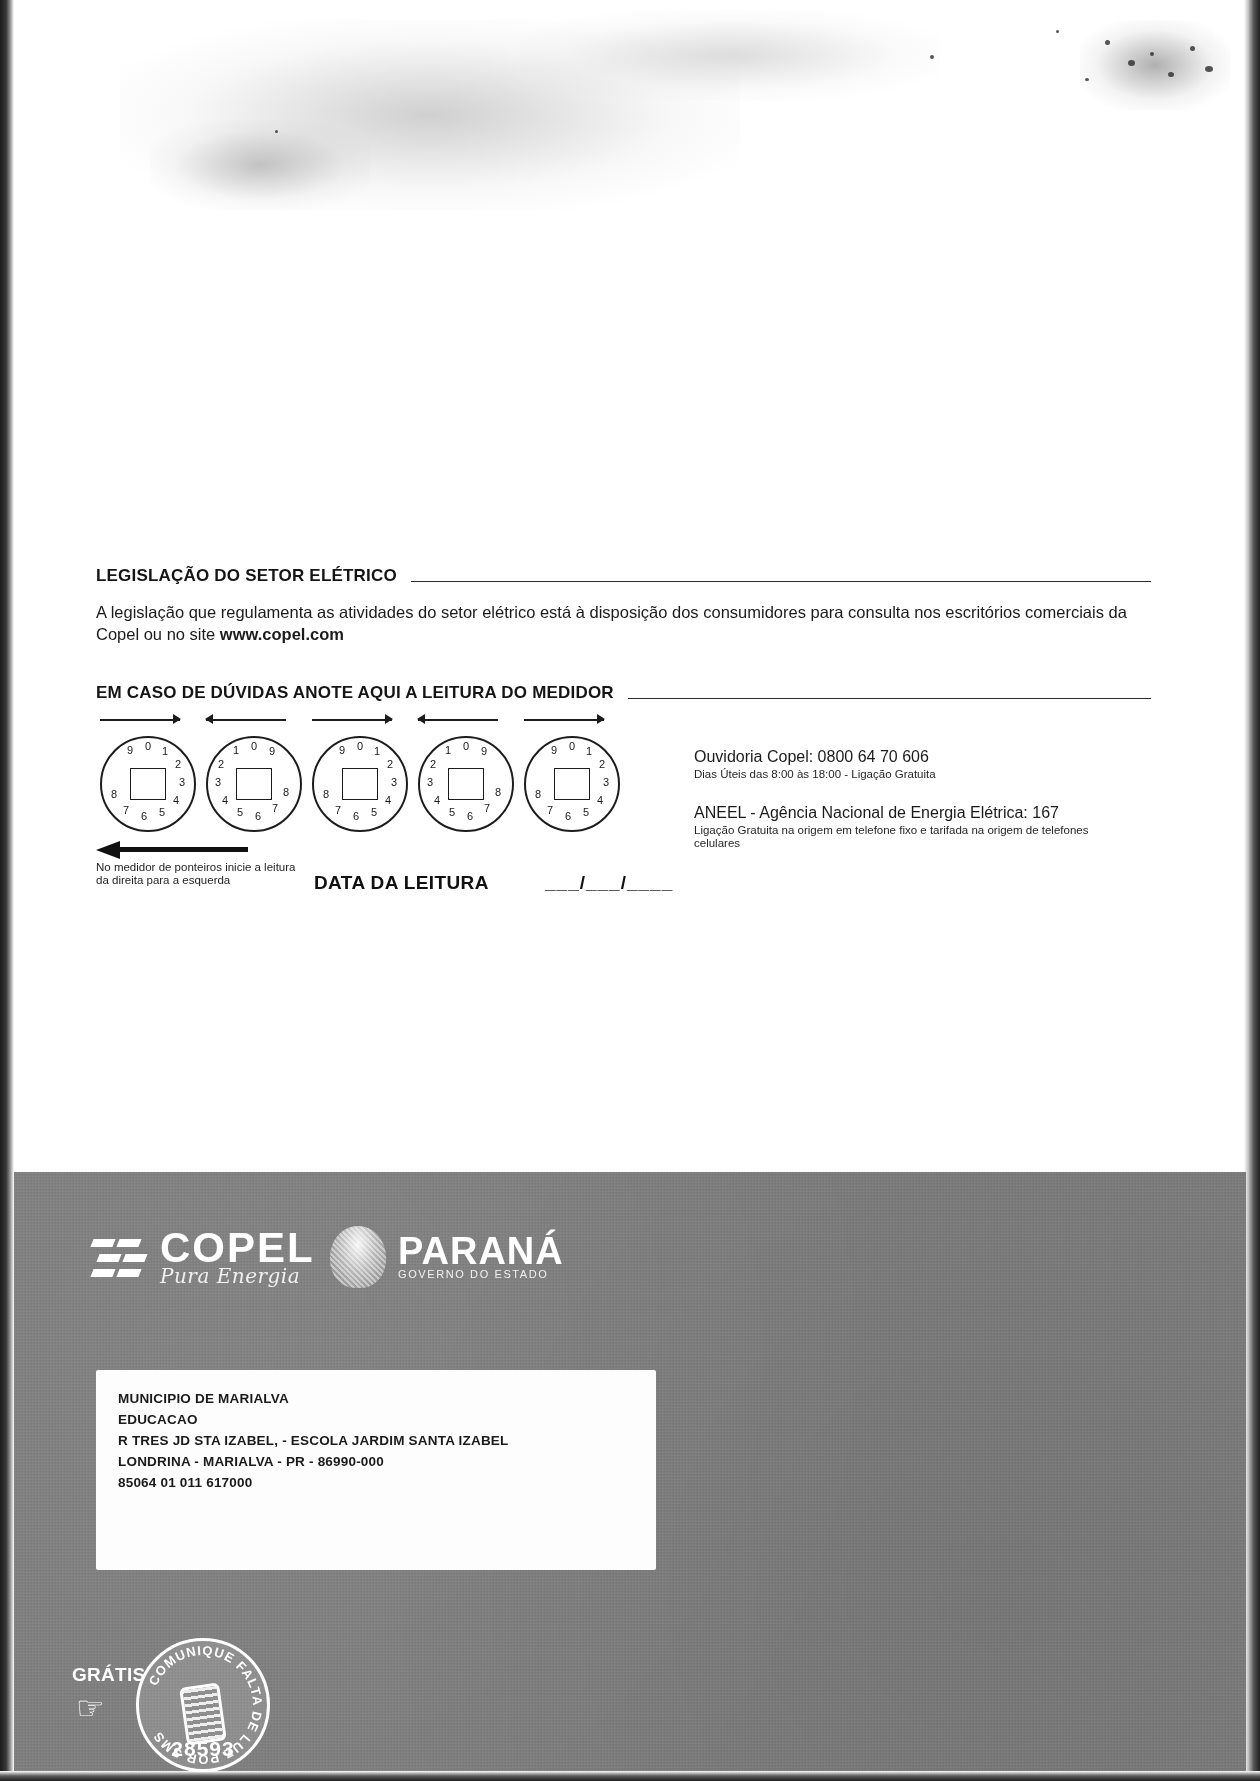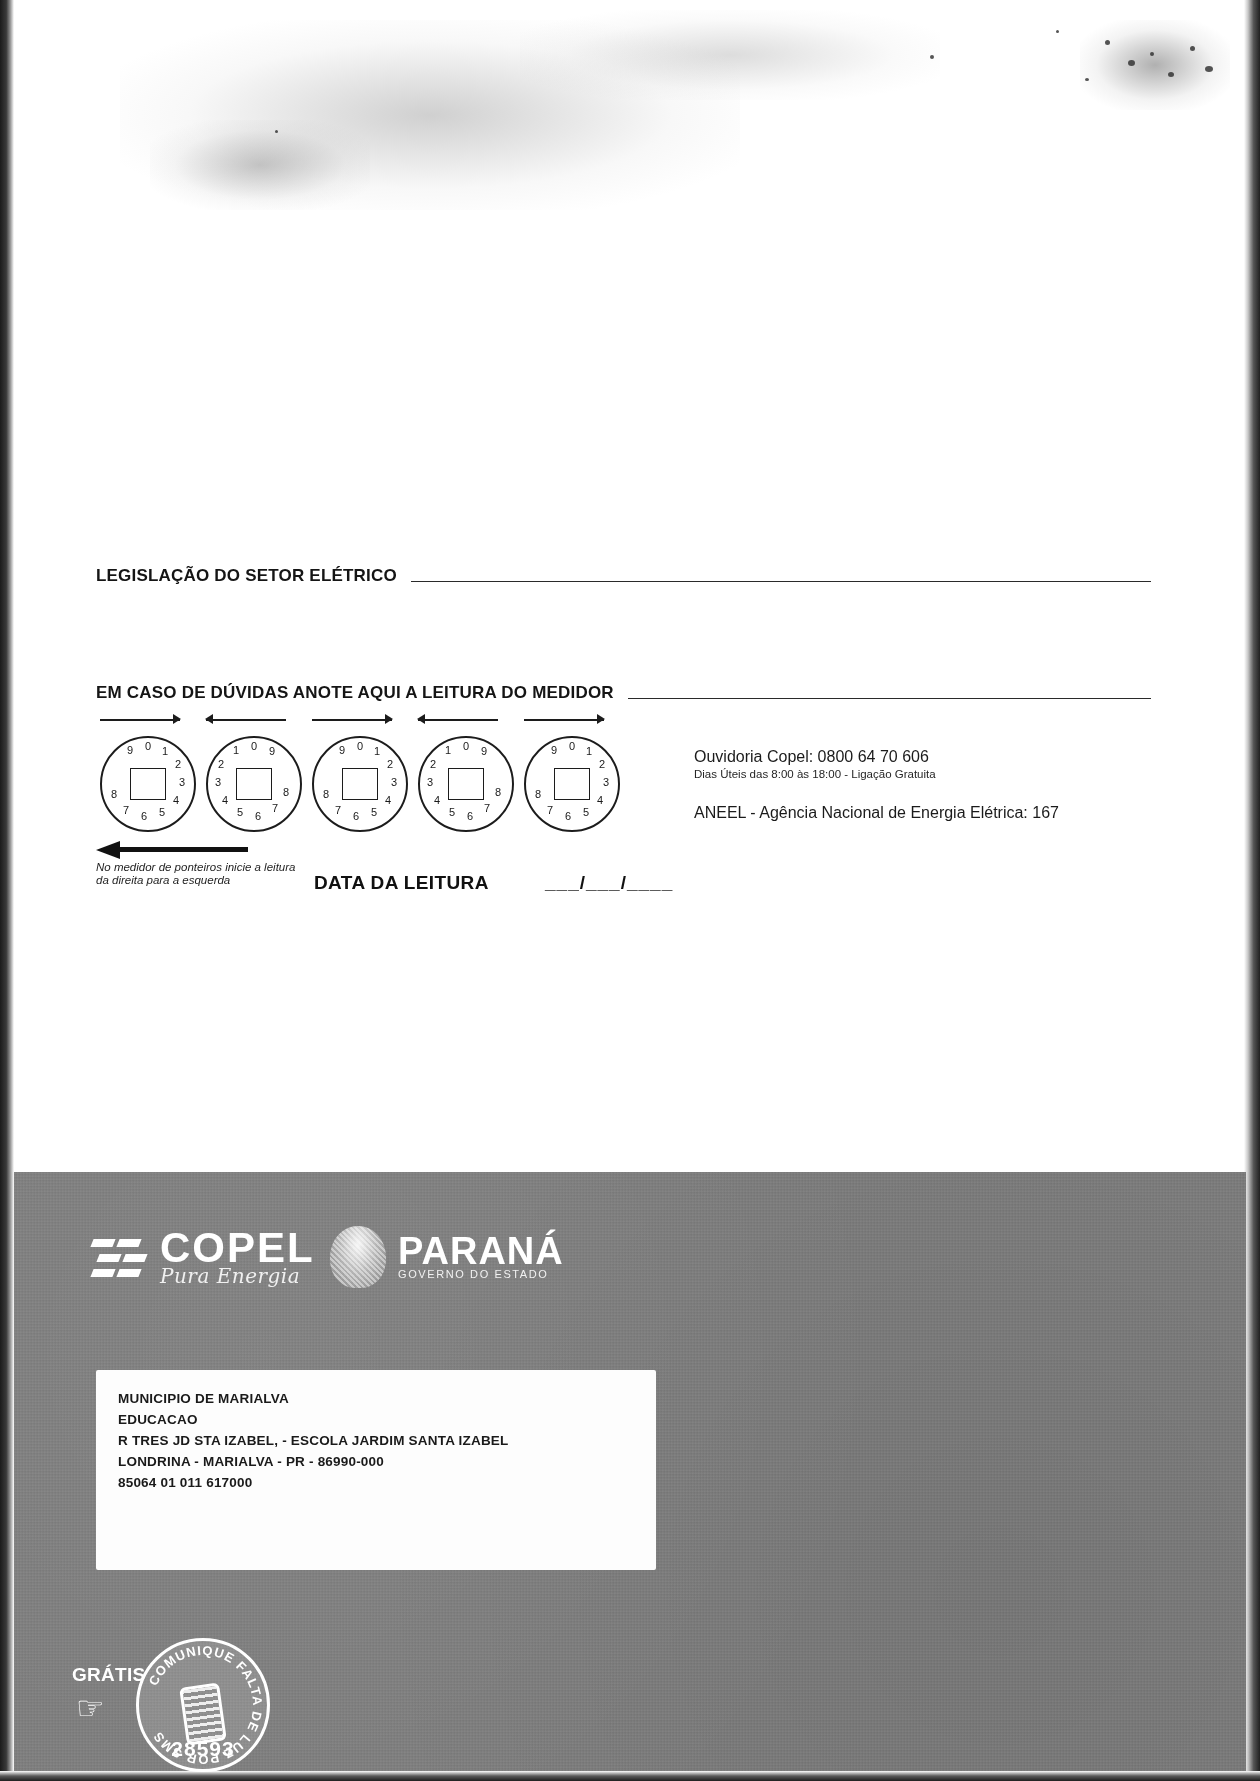--- a/index.html
+++ b/index.html
@@ -164,21 +164,20 @@
     border-bottom: 9px solid transparent;
   }
   .meter-note {
     position: absolute;
     left: 96px;
     top: 861px;
     width: 200px;
     font-size: 11.5px;
     line-height: 13px;
     color: #1e1e1e;
-    font-style: italic;
   }
   .data-leitura {
     position: absolute;
     left: 306px;
     top: 872px;
     font-size: 19px;
     font-weight: bold;
     color: #111;
     letter-spacing: 0.4px;
     margin-left: 8px;
@@ -418,20 +417,23 @@
   <div class="speck" style="left:1205px;top:66px;width:8px;height:6px;"></div>
   <div class="speck" style="left:1056px;top:30px;width:3px;height:3px;"></div>
   <div class="speck" style="left:275px;top:130px;width:3px;height:3px;"></div>
   <div class="speck" style="left:930px;top:55px;width:4px;height:4px;"></div>
 
   <div class="sec-title-row" style="left:96px;top:566px;">
     <span class="sec-title">LEGISLAÇÃO DO SETOR ELÉTRICO</span>
     <span class="sec-rule"></span>
   </div>
 
+  <div class="legis-body">
+    <span>A legislação que regulamenta as atividades do setor elétrico está à disposição dos consumidores para consulta nos escritórios comerciais da Copel ou no site </span><b>www.copel.com</b>
+  </div>
 
   <div class="sec-title-row" style="left:96px;top:683px;align-items:center;">
     <span class="sec-title">EM CASO DE DÚVIDAS ANOTE AQUI A LEITURA DO MEDIDOR</span>
     <span class="sec-rule"></span>
   </div>
 
   <div class="dials">
 
     <div class="arrow-top" style="left:4px;">
       <span class="arrow-line"></span>
@@ -531,20 +533,21 @@
 
   <div class="meter-note">No medidor de ponteiros inicie a leitura da direita para a esquerda</div>
   <div class="data-leitura">DATA DA LEITURA</div>
   <div class="date-blanks">___/___/____</div>
 
   <div class="phones">
     <div class="phone-main">Ouvidoria Copel: 0800 64 70 606</div>
     <div class="phone-sub">Dias Úteis das 8:00 às 18:00 - Ligação Gratuita</div>
     <div class="gap"></div>
     <div class="phone-main">ANEEL - Agência Nacional de Energia Elétrica: 167</div>
+    <div class="phone-sub">Ligação Gratuita na origem em telefone fixo e tarifada na origem de telefones celulares</div>
   </div>
 
   <div class="gray-panel"></div>
 
   <div class="copel-logo">
     <span class="copel-mark">
       <i style="left:0px;  top:4px;"></i>
       <i style="left:26px; top:4px;"></i>
       <i style="left:6px;  top:19px;"></i>
       <i style="left:32px; top:19px;"></i>

